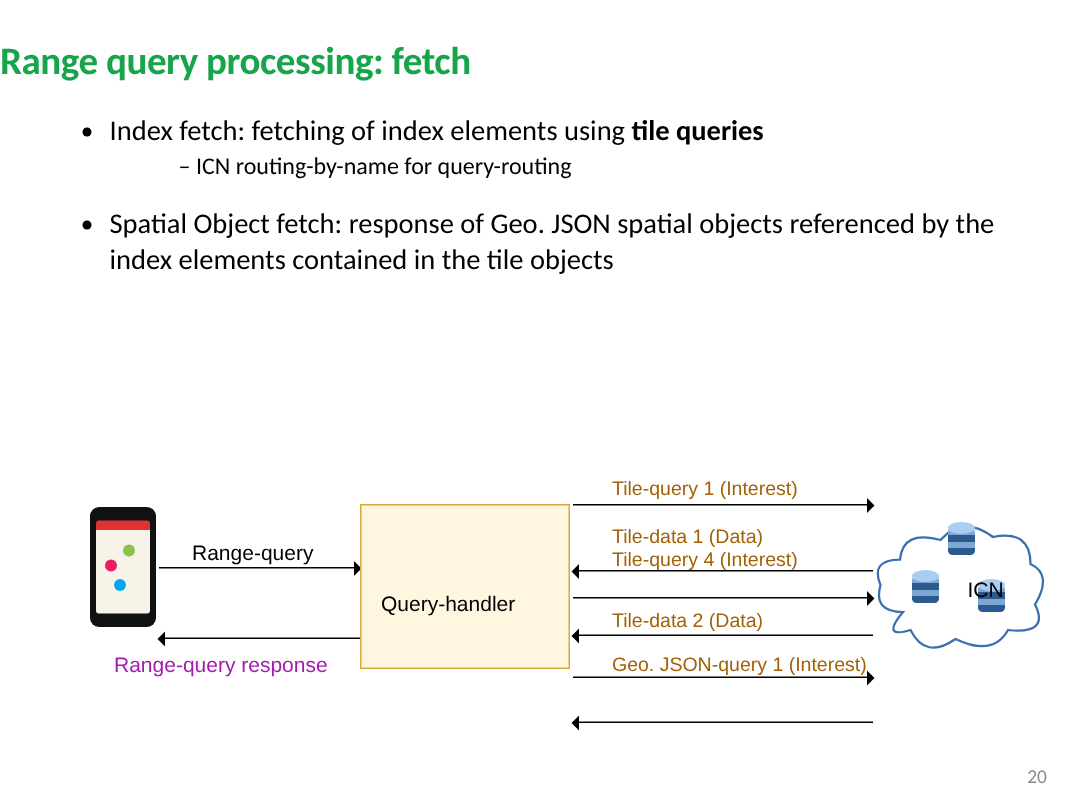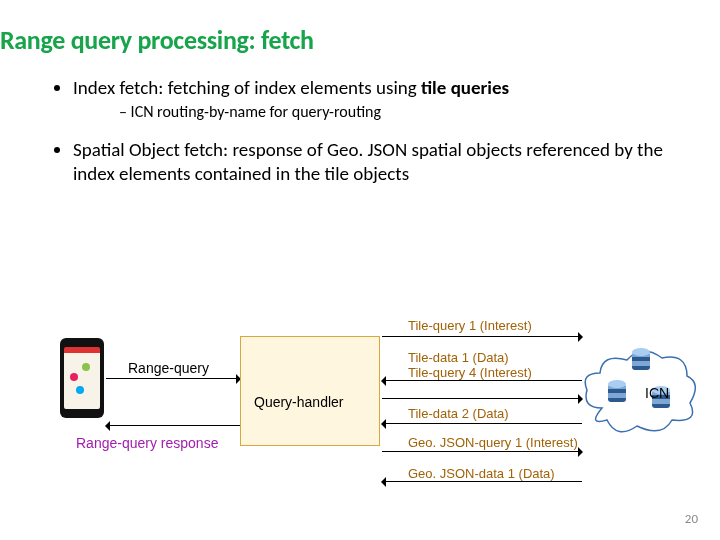--- a/index.html
+++ b/index.html
@@ -228,21 +228,20 @@
   <div class="msg m3">Tile-query 4 (Interest)</div>
   <div class="arrow left a-t2"></div>
   <div class="arrow right a-t3"></div>
 
   <div class="msg m4">Tile-data 2 (Data)</div>
   <div class="arrow left a-t4"></div>
 
   <div class="msg m5">Geo. JSON-query 1 (Interest)</div>
   <div class="arrow right a-t5"></div>
 
-  <div class="msg m6">Geo. JSON-data 1 (Data)</div>
   <div class="arrow left a-t6"></div>
 
   <div class="cloud">
     <svg width="118" height="90" viewBox="0 0 118 90">
       <path d="M20 60 Q0 60 5 42 Q-2 25 18 25 Q20 5 45 12 Q60 -5 80 10 Q105 5 105 28 Q120 35 108 55 Q118 75 90 72 Q80 90 55 78 Q35 92 25 72 Q5 78 20 60 Z" fill="none" stroke="#3a6fb0" stroke-width="1.5"></path>
     </svg>
   </div>
   <div class="dbicon db1">
       <div class="cyl"></div>
     </div>

